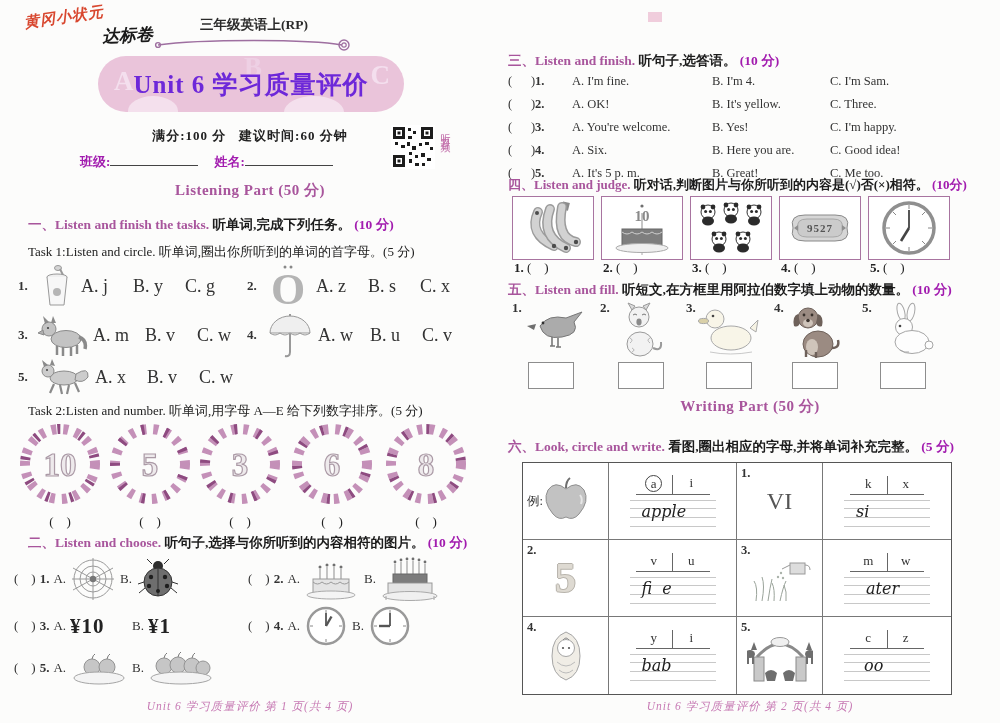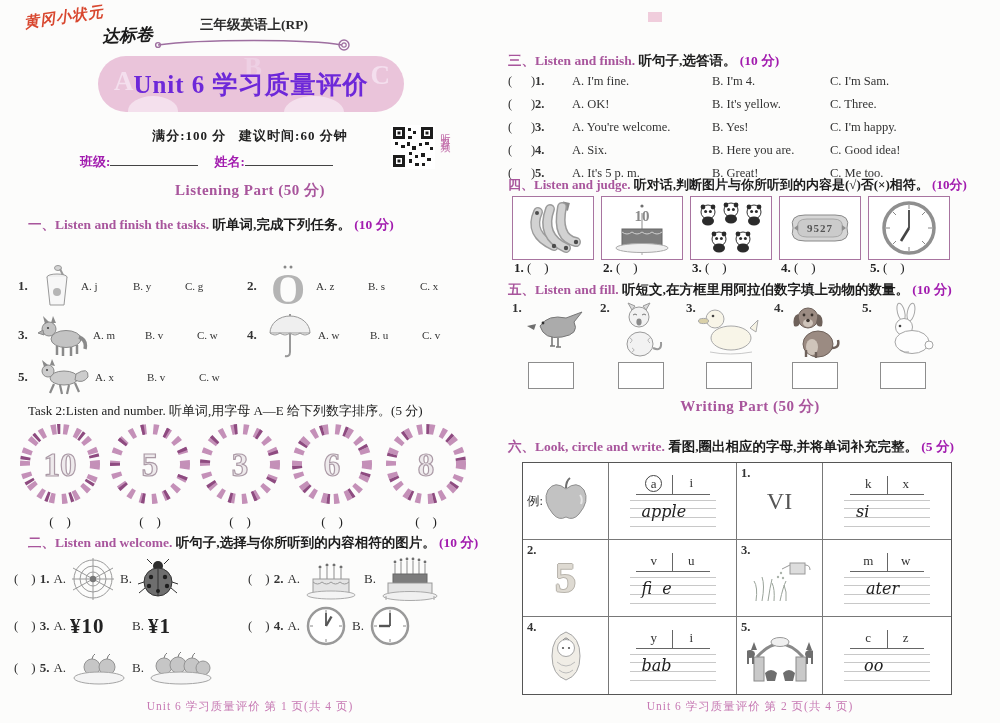--- a/index.html
+++ b/index.html
@@ -8,21 +8,21 @@
 .page{position:absolute;top:0;width:500px;height:723px}
 #pageL{left:0}
 #pageR{left:500px}
 .pre{white-space:pre}
 .shead{position:absolute;font-size:13.5px;font-weight:bold;white-space:nowrap}
 .shead .en{color:#a8559c}
 .shead .zh{color:#1c1c1c}
 .shead .pts{color:#a21caf}
 .taskline{position:absolute;font-size:13px;color:#222;white-space:nowrap}
 .part-title{position:absolute;width:100%;text-align:center;font-size:15px;font-weight:bold;color:#a8559c;letter-spacing:.5px}
-.pfoot{position:absolute;top:699px;width:100%;text-align:center;font-size:11.5px;color:#c77ab4;letter-spacing:1px;}
+.pfoot{position:absolute;top:699px;width:100%;text-align:center;font-size:11.5px;color:#c77ab4;letter-spacing:1px;font-style:italic}
 
 .logo-script{position:absolute;left:24px;top:8px;color:#d8472f;font-weight:bold;font-style:italic;font-size:15px;transform:rotate(-8deg);letter-spacing:1px}
 .logo-suffix{position:absolute;left:102px;top:24px;color:#1a1a1a;font-weight:bold;font-style:italic;font-size:17px;transform:rotate(-3deg)}
 .booklabel{position:absolute;left:156px;top:16px;width:196px;text-align:center;font-weight:bold;font-size:13.5px;color:#2a2a2a}
 .swirl{position:absolute;left:150px;top:36px}
 .banner{position:absolute;left:98px;top:56px;width:306px;height:56px;background:#eac4da;border-radius:28px;display:flex;align-items:center;justify-content:center;overflow:hidden}
 .banner .bl{position:absolute;font-weight:bold;color:#f4dfee;font-size:27px}
 .banner .bl.a{left:16px;top:10px}
 .banner .bl.bb{left:146px;top:-4px;color:#eed0e4}
 .banner .bl.c{right:14px;top:4px}
@@ -30,21 +30,21 @@
 .banner .title{position:relative;font-weight:bold;font-size:25px;color:#6d28d9;letter-spacing:1px}
 .meta{position:absolute;top:127px;width:100%;text-align:center;font-size:13px;font-weight:bold;letter-spacing:1px;color:#222}
 .idline{position:absolute;top:153px;left:80px;font-size:13px;font-weight:bold;color:#a21caf}
 .blank{display:inline-block;width:88px;border-bottom:1px solid #444;height:13px}
 .qrwrap{position:absolute;left:391px;top:125px;display:flex;gap:5px}
 .vtext{writing-mode:vertical-rl;font-size:10px;color:#c06aa8;letter-spacing:3px;line-height:11px}
 
 .t1row{position:absolute;left:18px;display:flex;align-items:center}
 .t1item{width:229px;display:flex;align-items:center;gap:5px}
 .t1item .num{font-weight:bold;width:15px}
-.t1item .opt{width:47px;font-size:11px}
+.t1item .opt{width:47px;font-size:18px}
 
 .circ-cell{position:absolute;top:422px;width:88px;text-align:center}
 .circ-cell .brk{margin-top:4px;font-size:13px;color:#222}
 
 .s2row{position:absolute;left:14px;display:flex}
 .s2item{width:234px;display:flex;align-items:center;gap:4px}
 .s2item .brk{font-size:13px}
 .s2item .num{font-weight:bold}
 .money{font-size:21px;font-weight:bold;letter-spacing:1px;color:#222;width:58px}
 
@@ -150,20 +150,21 @@
     <span class="vtext">听力音频</span>
   </div>
 
   <div class="part-title" style="top:181px">Listening Part (50 分)</div>
 
   <div class="shead" style="left:28px;top:216px">
     <span class="en">一、Listen and finish the tasks.</span>
     <span class="zh">听单词,完成下列任务。</span>
     <span class="pts">(10 分)</span>
   </div>
+  <div class="taskline" style="left:28px;top:243px">Task 1:Listen and circle. 听单词,圈出你所听到的单词的首字母。(5 分)</div>
 
   <div class="t1row" style="top:262px">
     <div class="t1item">
       <span class="num">1.</span>
       <svg width="38" height="44" viewBox="0 0 38 44">
         <ellipse cx="20" cy="4" rx="3.5" ry="2.5" fill="#d5d5d5" stroke="#999"></ellipse>
         <line x1="22" y1="5" x2="26" y2="13" stroke="#999" stroke-width="2"></line>
         <ellipse cx="19" cy="13" rx="10" ry="3" fill="#efefef" stroke="#999"></ellipse>
         <path d="M9 13 L12 41 H26 L29 13" fill="#f7f7f7" stroke="#999"></path>
         <circle cx="19" cy="28" r="4" fill="#b5b5b5"></circle>
@@ -271,21 +272,21 @@
   <div class="circ-cell" style="left:382px">
     <svg width="84" height="84" viewBox="0 0 84 84">
       <circle cx="42" cy="42" r="35" fill="none" stroke="#c490b8" stroke-width="10" stroke-dasharray="5 7"></circle>
       <circle cx="42" cy="42" r="35" fill="none" stroke="#8e4b80" stroke-width="10" stroke-dasharray="3 21" stroke-dashoffset="3"></circle>
       <text x="42" y="54" text-anchor="middle" font-size="33" font-weight="bold" fill="#eeeaec" stroke="#ab9aa6" stroke-width="1.2">8</text>
     </svg>
     <div class="brk pre">(    )</div>
   </div>
 
   <div class="shead" style="left:28px;top:534px">
-    <span class="en">二、Listen and welcome.</span>
+    <span class="en">二、Listen and choose.</span>
     <span class="zh">听句子,选择与你所听到的内容相符的图片。</span>
     <span class="pts">(10 分)</span>
   </div>
 
   <div class="s2row" style="top:556px">
     <div class="s2item">
       <span class="brk pre">(    )</span>
       <span class="num">1.</span>
       <span>A.</span>
       <svg width="46" height="44" viewBox="0 0 46 44">

